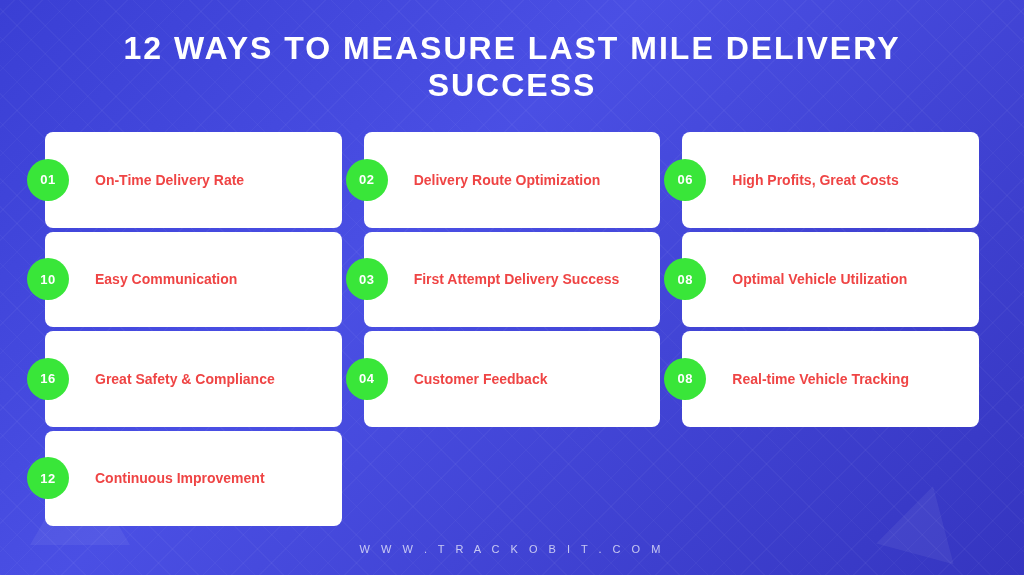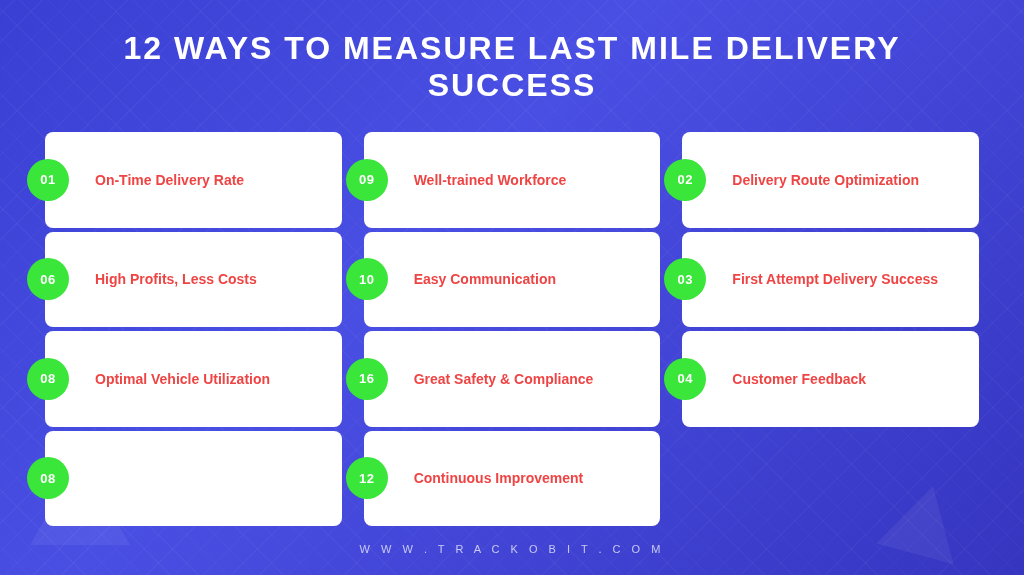--- a/index.html
+++ b/index.html
@@ -146,30 +146,26 @@
 <div class="container">
   <h1 class="main-title">12 WAYS TO MEASURE LAST MILE DELIVERY SUCCESS</h1>
 
   <div class="grid">
 
   <div class="card">
         <div class="badge">01</div>
         <span class="card-label">On-Time Delivery Rate</span>
       </div>
       <div class="card">
-        <div class="badge">09</div>
-        <span class="card-label">Well-trained Workforce</span>
-      </div>
-      <div class="card">
         <div class="badge">02</div>
         <span class="card-label">Delivery Route Optimization</span>
       </div>
       <div class="card">
         <div class="badge">06</div>
-        <span class="card-label">High Profits, Less Costs</span>
+        <span class="card-label">High Profits, Great Costs</span>
       </div>
       <div class="card">
         <div class="badge">10</div>
         <span class="card-label">Easy Communication</span>
       </div>
       <div class="card">
         <div class="badge">03</div>
         <span class="card-label">First Attempt Delivery Success</span>
       </div>
       <div class="card">
@@ -179,20 +175,21 @@
       <div class="card">
         <div class="badge">16</div>
         <span class="card-label">Great Safety &amp; Compliance</span>
       </div>
       <div class="card">
         <div class="badge">04</div>
         <span class="card-label">Customer Feedback</span>
       </div>
       <div class="card">
         <div class="badge">08</div>
+        <span class="card-label">Real-time Vehicle Tracking</span>
       </div>
       <div class="card">
         <div class="badge">12</div>
         <span class="card-label">Continuous Improvement</span>
       </div>
     </div>
 
   <div class="website">W W W . T R A C K O B I T . C O M</div>
 </div>
 

